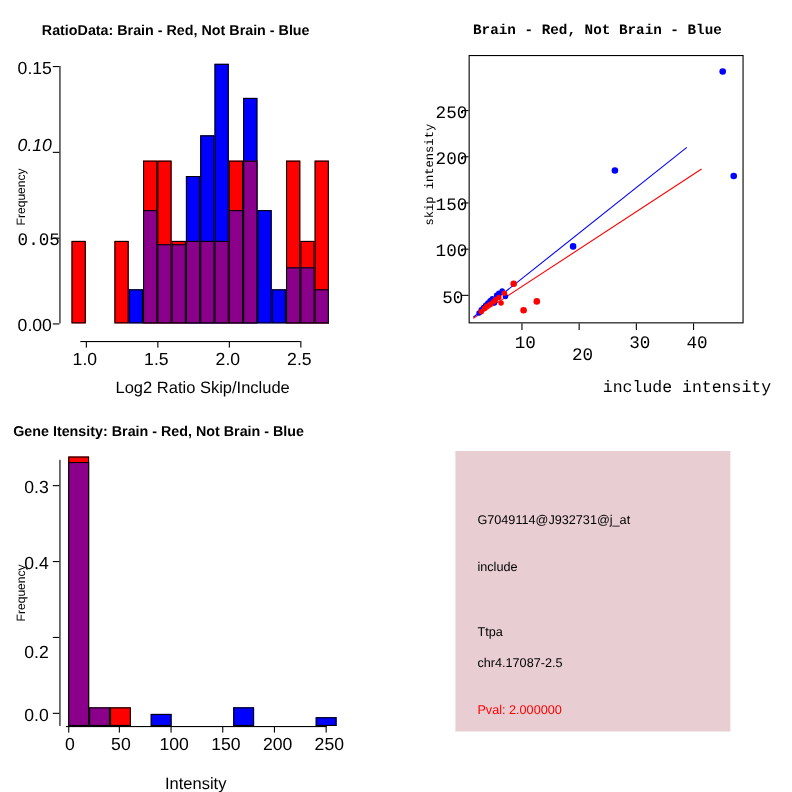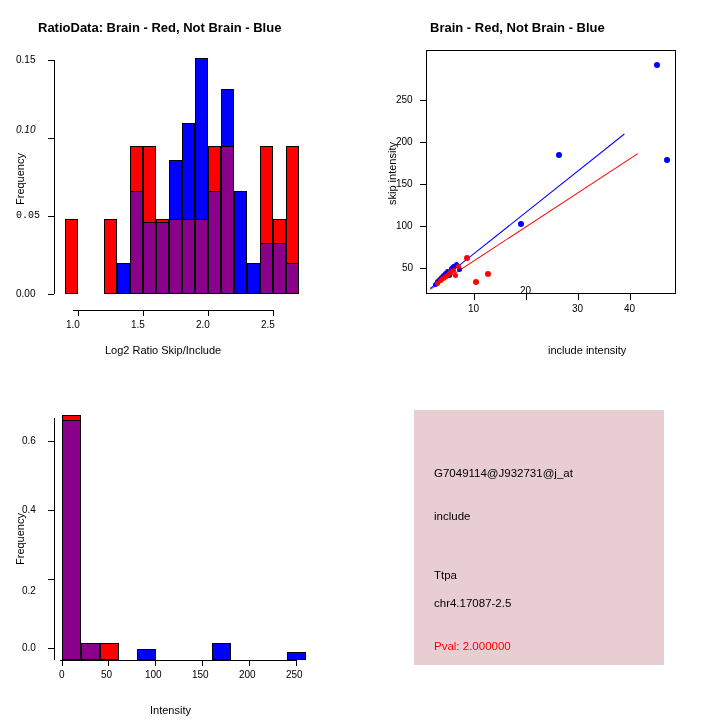--- a/index.html
+++ b/index.html
@@ -18,26 +18,26 @@
   .panel {
     position: absolute;
   }
   .ptitle {
     font-size: 13px;
     font-weight: bold;
     text-align: left;
     white-space: nowrap;
   }
   .axis-label {
-    font-size: 11px;
+    font-size: 15px;
     text-align: center;
     white-space: nowrap;
   }
   .tick-label {
-    font-size: 10px;
+    font-size: 16px;
     position: absolute;
     white-space: nowrap;
   }
   .plotbox {
     position: absolute;
     box-sizing: border-box;
   }
   .axisline {
     position: absolute;
     background: #000000;
@@ -150,21 +150,21 @@
   <div class="bar" style="left:260px; top:146px; width:13px; height:148px; background:#ff0000;"></div>
   <div class="bar" style="left:260px; top:243px; width:13px; height:51px; background:#8b008b;"></div>
 
   <div class="bar" style="left:273px; top:219px; width:13px; height:75px; background:#ff0000;"></div>
   <div class="bar" style="left:273px; top:243px; width:13px; height:51px; background:#8b008b;"></div>
 
   <div class="bar" style="left:286px; top:146px; width:13px; height:148px; background:#ff0000;"></div>
   <div class="bar" style="left:286px; top:263px; width:13px; height:31px; background:#8b008b;"></div>
 </div>
 
-<div class="panel" style="left:360px; top:0px; width:360px; height:360px;">
+<div class="panel" style="left:360px; top:0px; width:360px; height:360px;font-family:Liberation Mono, monospace;">
 
   <div class="ptitle" style="position:absolute; left:70px; top:20px;">Brain - Red, Not Brain - Blue</div>
 
   <div class="plotbox" style="left:66px; top:50px; width:250px; height:244px; border:1px solid #000;"></div>
 
   <div class="tickmark" style="left:60px; top:268px; width:6px; height:1px;"></div>
   <div class="tickmark" style="left:60px; top:226px; width:6px; height:1px;"></div>
   <div class="tickmark" style="left:60px; top:184px; width:6px; height:1px;"></div>
   <div class="tickmark" style="left:60px; top:142px; width:6px; height:1px;"></div>
   <div class="tickmark" style="left:60px; top:100px; width:6px; height:1px;"></div>
@@ -174,21 +174,21 @@
   <div class="tick-label" style="left:36px; top:178px;">150</div>
   <div class="tick-label" style="left:36px; top:136px;">200</div>
   <div class="tick-label" style="left:36px; top:94px;">250</div>
 
   <div class="tickmark" style="left:114px; top:294px; width:1px; height:6px;"></div>
   <div class="tickmark" style="left:166px; top:294px; width:1px; height:6px;"></div>
   <div class="tickmark" style="left:218px; top:294px; width:1px; height:6px;"></div>
   <div class="tickmark" style="left:270px; top:294px; width:1px; height:6px;"></div>
 
   <div class="tick-label" style="left:108px; top:303px;">10</div>
-  <div class="tick-label" style="left:160px; top:285px;">20</div>
+  <div class="tick-label" style="left:160px; top:314px;">20</div>
   <div class="tick-label" style="left:212px; top:303px;">30</div>
   <div class="tick-label" style="left:264px; top:303px;">40</div>
 
   <div class="axis-label" style="position:absolute; left:140px; top:344px;padding-left:48px;">include intensity</div>
   <div class="ylab-rot" style="left:26px; top:205px;">skip intensity</div>
 
   <div class="fitline" style="left:70px; top:288px; width:248px; border-color:#0000ff; transform:rotate(-38.5deg);"></div>
   <div class="fitline" style="left:70px; top:289px; width:248px; border-color:#ff0000; transform:rotate(-33.2deg);"></div>
 
   <div class="pt" style="left:73px; top:282px; width:5px; height:5px; background:#0000ff;"></div>
@@ -217,33 +217,34 @@
   <div class="pt" style="left:91px; top:268px; width:5px; height:5px; background:#ff0000;"></div>
   <div class="pt" style="left:93px; top:273px; width:5px; height:5px; background:#ff0000;"></div>
   <div class="pt" style="left:96px; top:264px; width:5px; height:5px; background:#ff0000;"></div>
   <div class="pt" style="left:104px; top:255px; width:6px; height:6px; background:#ff0000;"></div>
   <div class="pt" style="left:125px; top:271px; width:6px; height:6px; background:#ff0000;"></div>
   <div class="pt" style="left:113px; top:279px; width:6px; height:6px; background:#ff0000;"></div>
 </div>
 
 <div class="panel" style="left:0px; top:360px; width:360px; height:360px;">
 
+  <div class="ptitle" style="position:absolute; left:12px; top:24px;">Gene Itensity: Brain - Red, Not Brain - Blue</div>
 
   <div class="axisline" style="left:54px; top:58px; width:1px; height:242px;"></div>
   <div class="axisline" style="left:60px; top:300px; width:237px; height:1px;"></div>
 
   <div class="tickmark" style="left:48px; top:288px; width:6px; height:1px;"></div>
   <div class="tickmark" style="left:48px; top:219px; width:6px; height:1px;"></div>
   <div class="tickmark" style="left:48px; top:150px; width:6px; height:1px;"></div>
   <div class="tickmark" style="left:48px; top:81px;  width:6px; height:1px;"></div>
 
   <div class="tick-label" style="left:22px; top:282px;">0.0</div>
   <div class="tick-label" style="left:22px; top:225px;">0.2</div>
   <div class="tick-label" style="left:22px; top:144px;">0.4</div>
-  <div class="tick-label" style="left:22px; top:75px;">0.6</div>
+  <div class="tick-label" style="left:22px; top:75px;">0.3</div>
 
   <div class="tickmark" style="left:62px;  top:300px; width:1px; height:6px;"></div>
   <div class="tickmark" style="left:108px; top:300px; width:1px; height:6px;"></div>
   <div class="tickmark" style="left:155px; top:300px; width:1px; height:6px;"></div>
   <div class="tickmark" style="left:202px; top:300px; width:1px; height:6px;"></div>
   <div class="tickmark" style="left:249px; top:300px; width:1px; height:6px;"></div>
   <div class="tickmark" style="left:296px; top:300px; width:1px; height:6px;"></div>
 
   <div class="tick-label" style="left:59px;  top:309px;">0</div>
   <div class="tick-label" style="left:101px; top:309px;">50</div>

